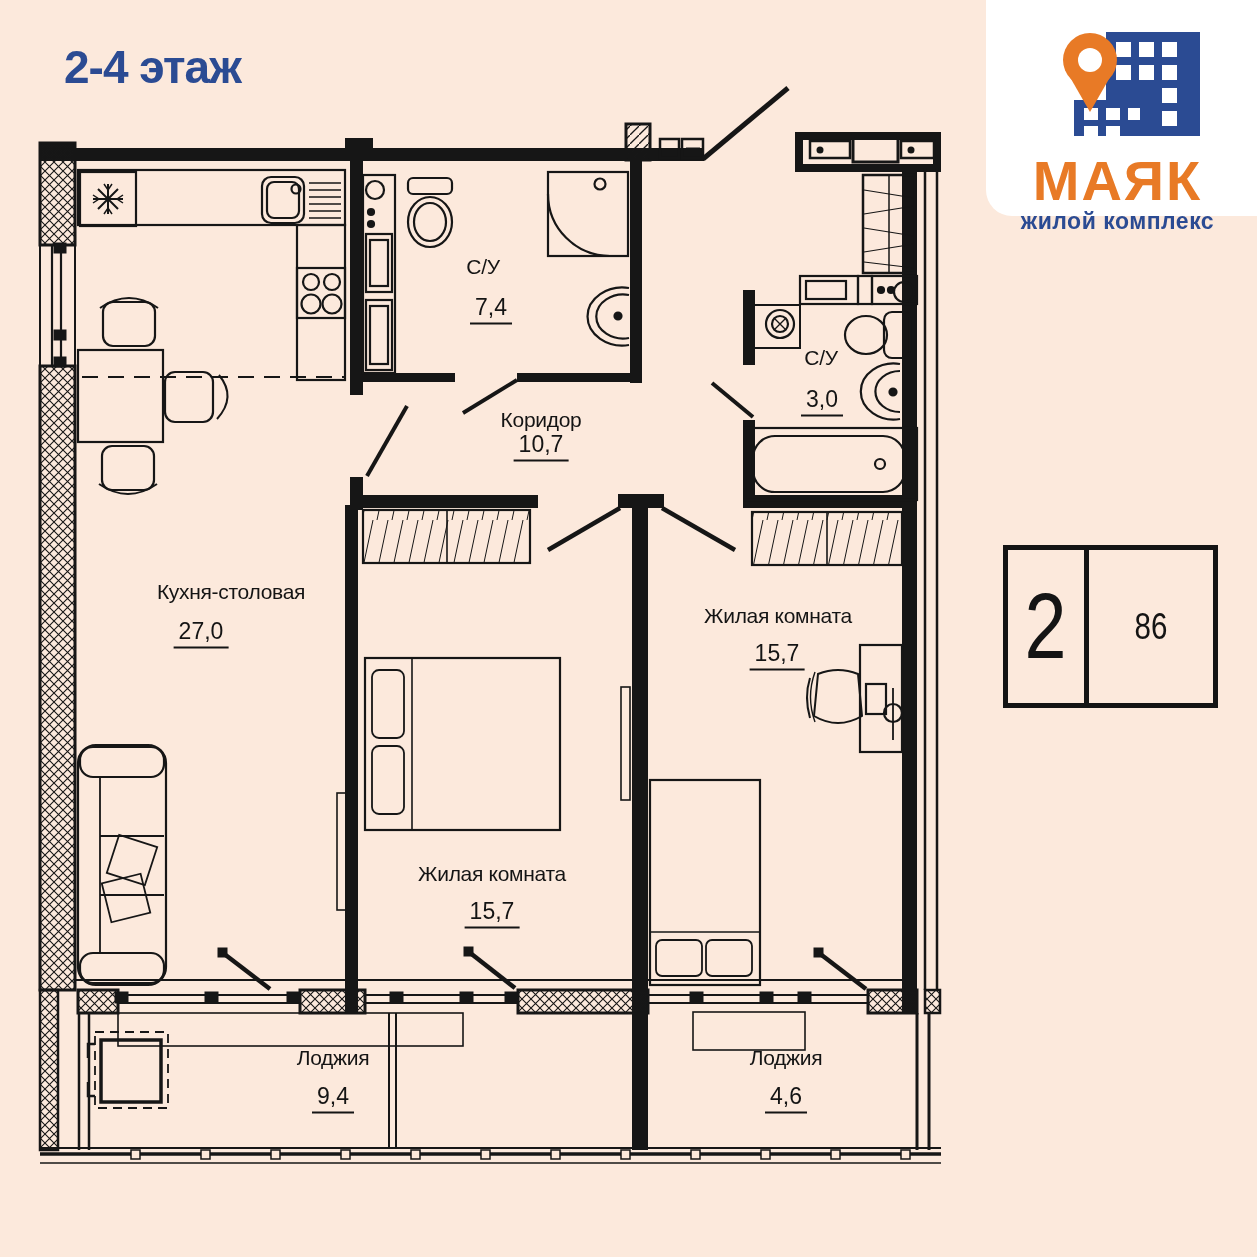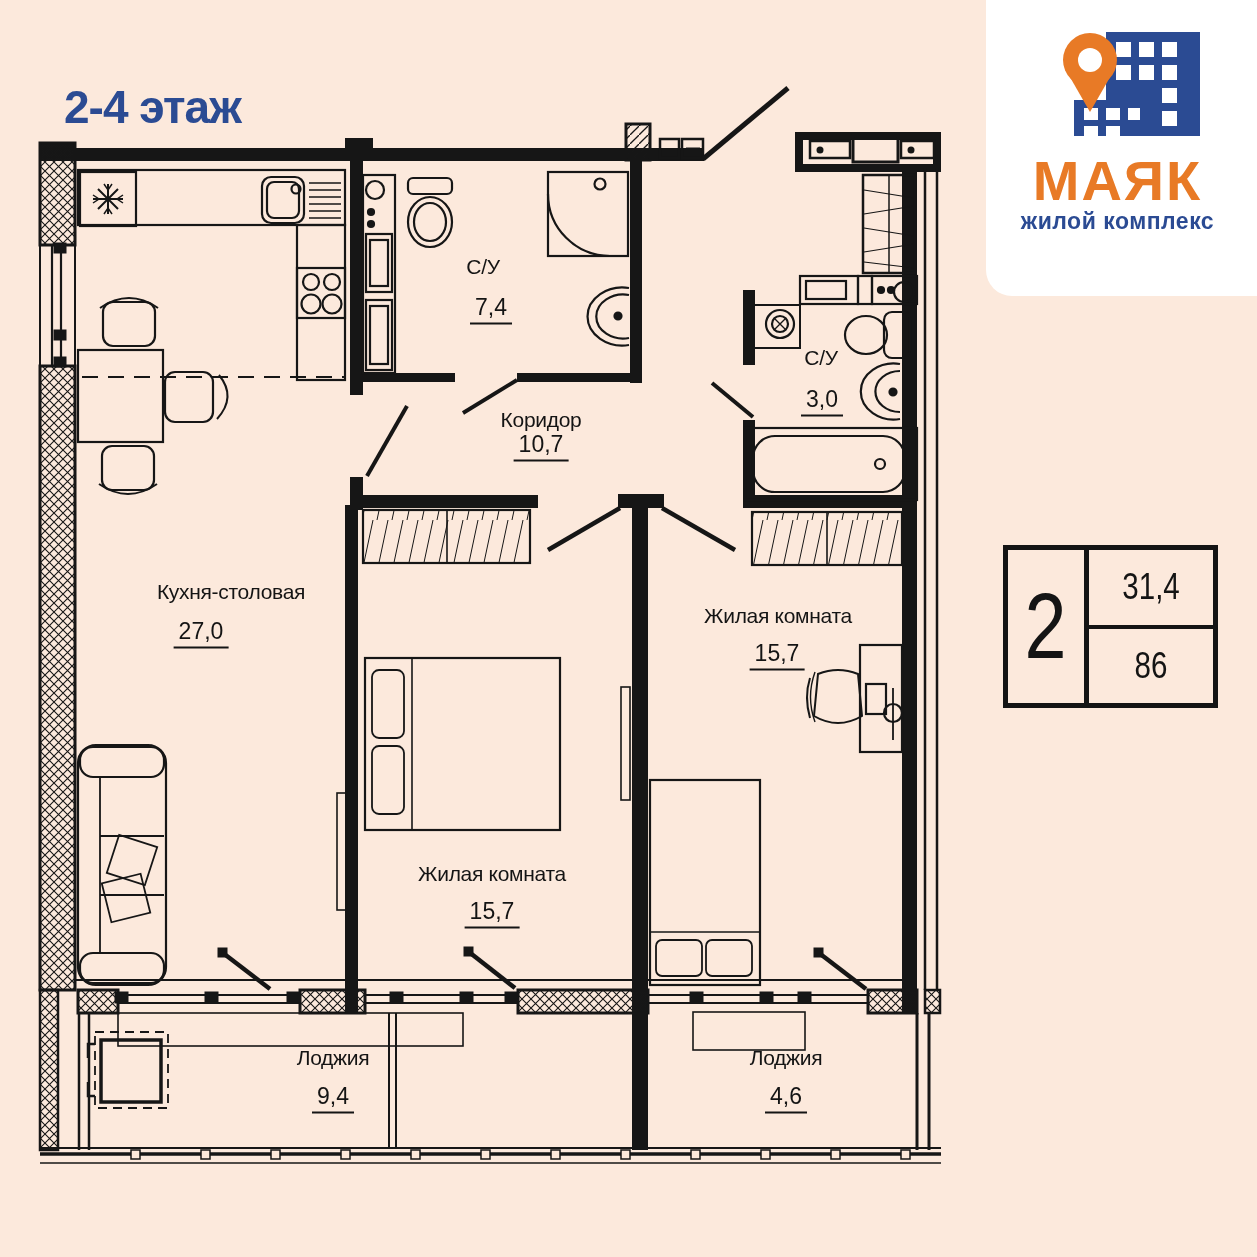--- a/index.html
+++ b/index.html
@@ -1,20 +1,20 @@
 <!DOCTYPE html>
 <html><head>
 <meta charset="utf-8">
 <style>
   html,body{margin:0;padding:0;}
   body{font-family:"Liberation Sans",sans-serif;}
   #stage{position:relative;width:1257px;height:1257px;background:#fce9dc;overflow:hidden;}
   #plan-svg{position:absolute;left:0;top:0;}
-  .page-title{position:absolute;left:64px;top:40px;font-size:46px;font-weight:700;letter-spacing:-1px;color:#2b4b93;margin-top:40px;}
-  .logo-card{position:absolute;left:986px;top:0;width:271px;height:296px;background:#ffffff;border-radius:0 0 0 26px;}
+  .page-title{position:absolute;left:64px;top:40px;font-size:46px;font-weight:700;letter-spacing:-1px;color:#2b4b93;}
+  .logo-card{position:absolute;left:986px;top:0;width:271px;height:216px;background:#ffffff;border-radius:0 0 0 26px;}
   .logo-art{position:absolute;left:68px;top:28px;width:150px;height:118px;}
   .logo-name{position:absolute;left:0;right:8px;top:148px;text-align:center;font-size:56px;font-weight:700;letter-spacing:2px;color:#e87a26;}
   .logo-sub{position:absolute;left:0;right:8px;top:208px;text-align:center;font-size:23px;font-weight:700;letter-spacing:0.5px;color:#2b4b93;}
   .room-label{position:absolute;transform:translate(-50%,-50%);white-space:nowrap;color:#141414;
               font-size:21px;letter-spacing:-0.3px;text-align:right;}
   .room-area{position:absolute;transform:translate(-50%,-50%);white-space:nowrap;color:#141414;
              font-size:23px;letter-spacing:0;border-bottom:2px solid #141414;padding:0 5px 2px;}
   .info-table{position:absolute;left:1003px;top:545px;width:215px;height:163px;display:flex;color:#141414;}
   .info-cell-left{width:76px;border:5px solid #141414;display:flex;align-items:center;justify-content:center;
                   font-size:92px;font-weight:300;transform-origin:center;}
@@ -344,23 +344,20 @@
     <div class="logo-name">МАЯК</div>
     <div class="logo-sub">жилой комплекс</div>
   </div>
 
   <div class="info-table">
     <div class="info-cell-left">
       <span class="num-thin">2</span>
     </div>
     <div class="info-col-right">
       <div class="info-row">
-          <span class="num-thin">31,4</span>
-        </div>
-      <div class="info-row">
           <span class="num-thin">86</span>
         </div>
     </div>
   </div>
 
   <div class="room-label" style="left:231px;top:592px">Кухня-столовая</div>
   <div class="room-area" style="left:201px;top:633px">27,0</div>
 
   <div class="room-label" style="left:483px;top:267px">С/У</div>
   <div class="room-area" style="left:491px;top:309px">7,4</div>

